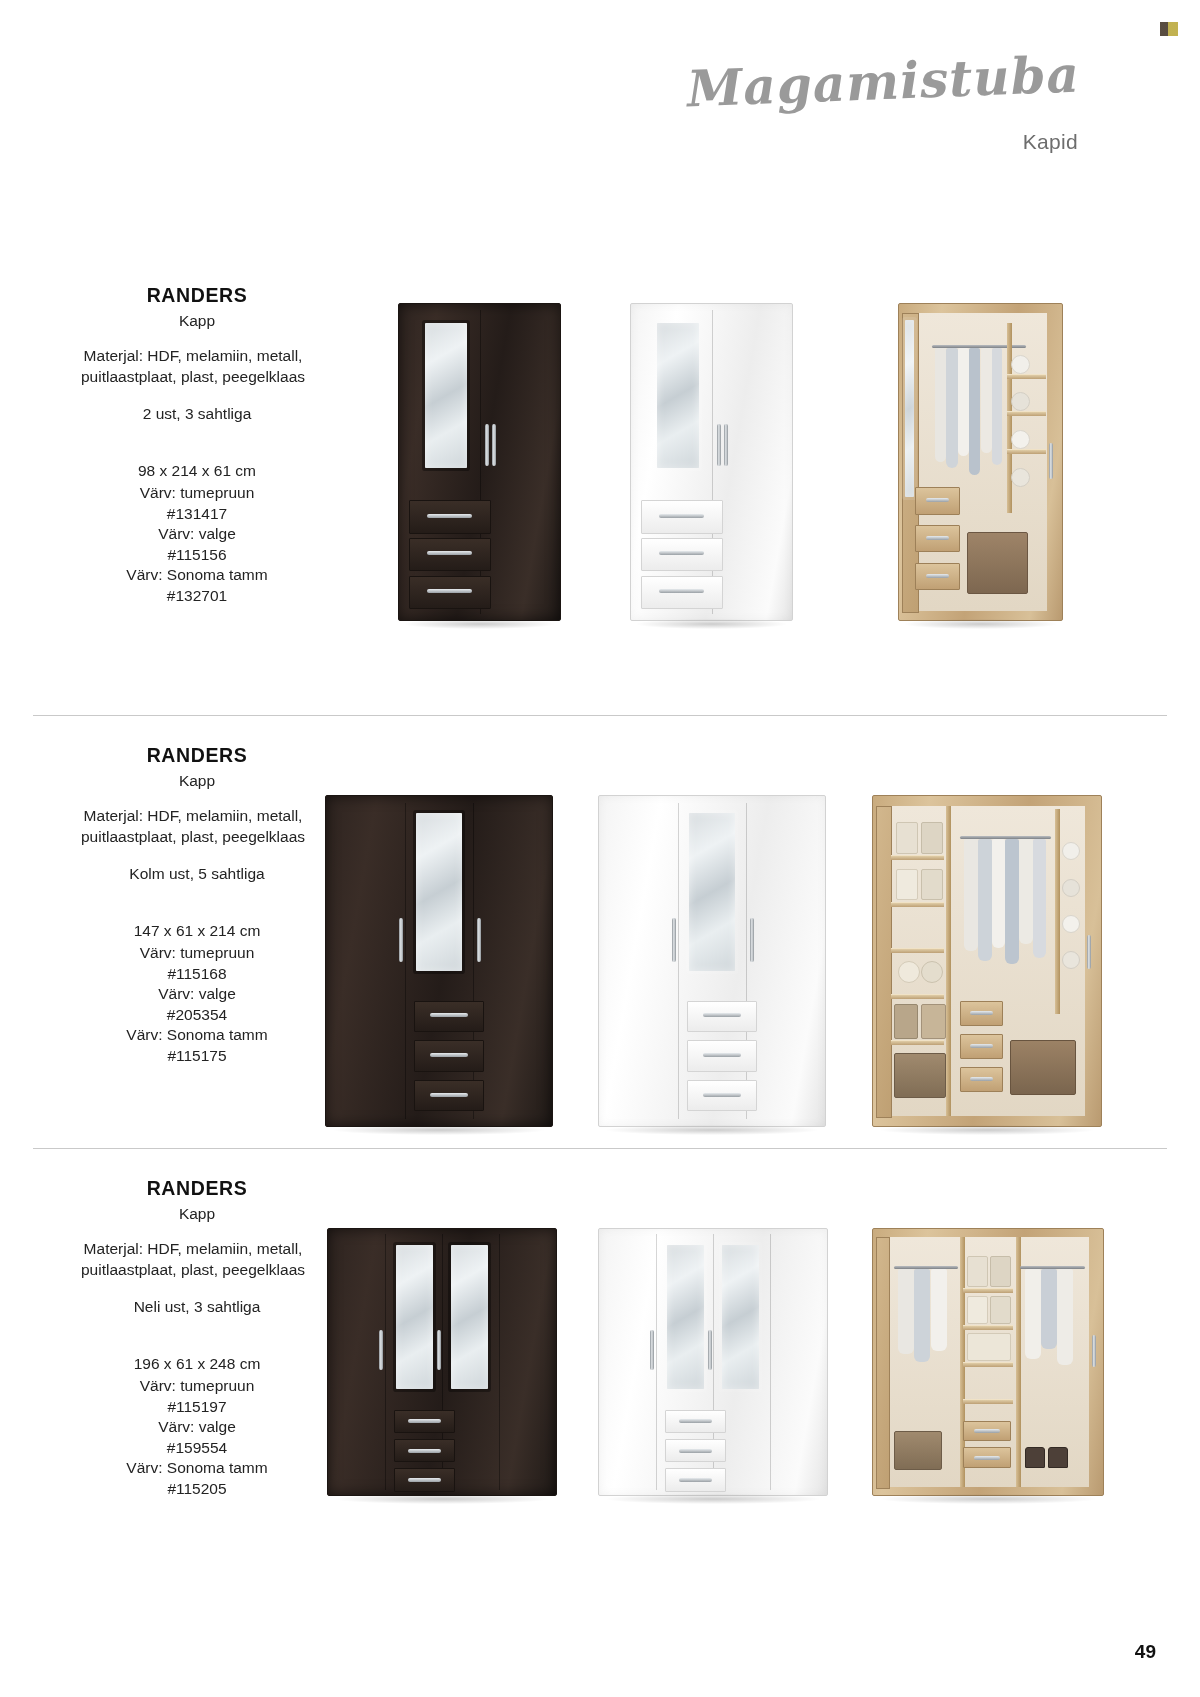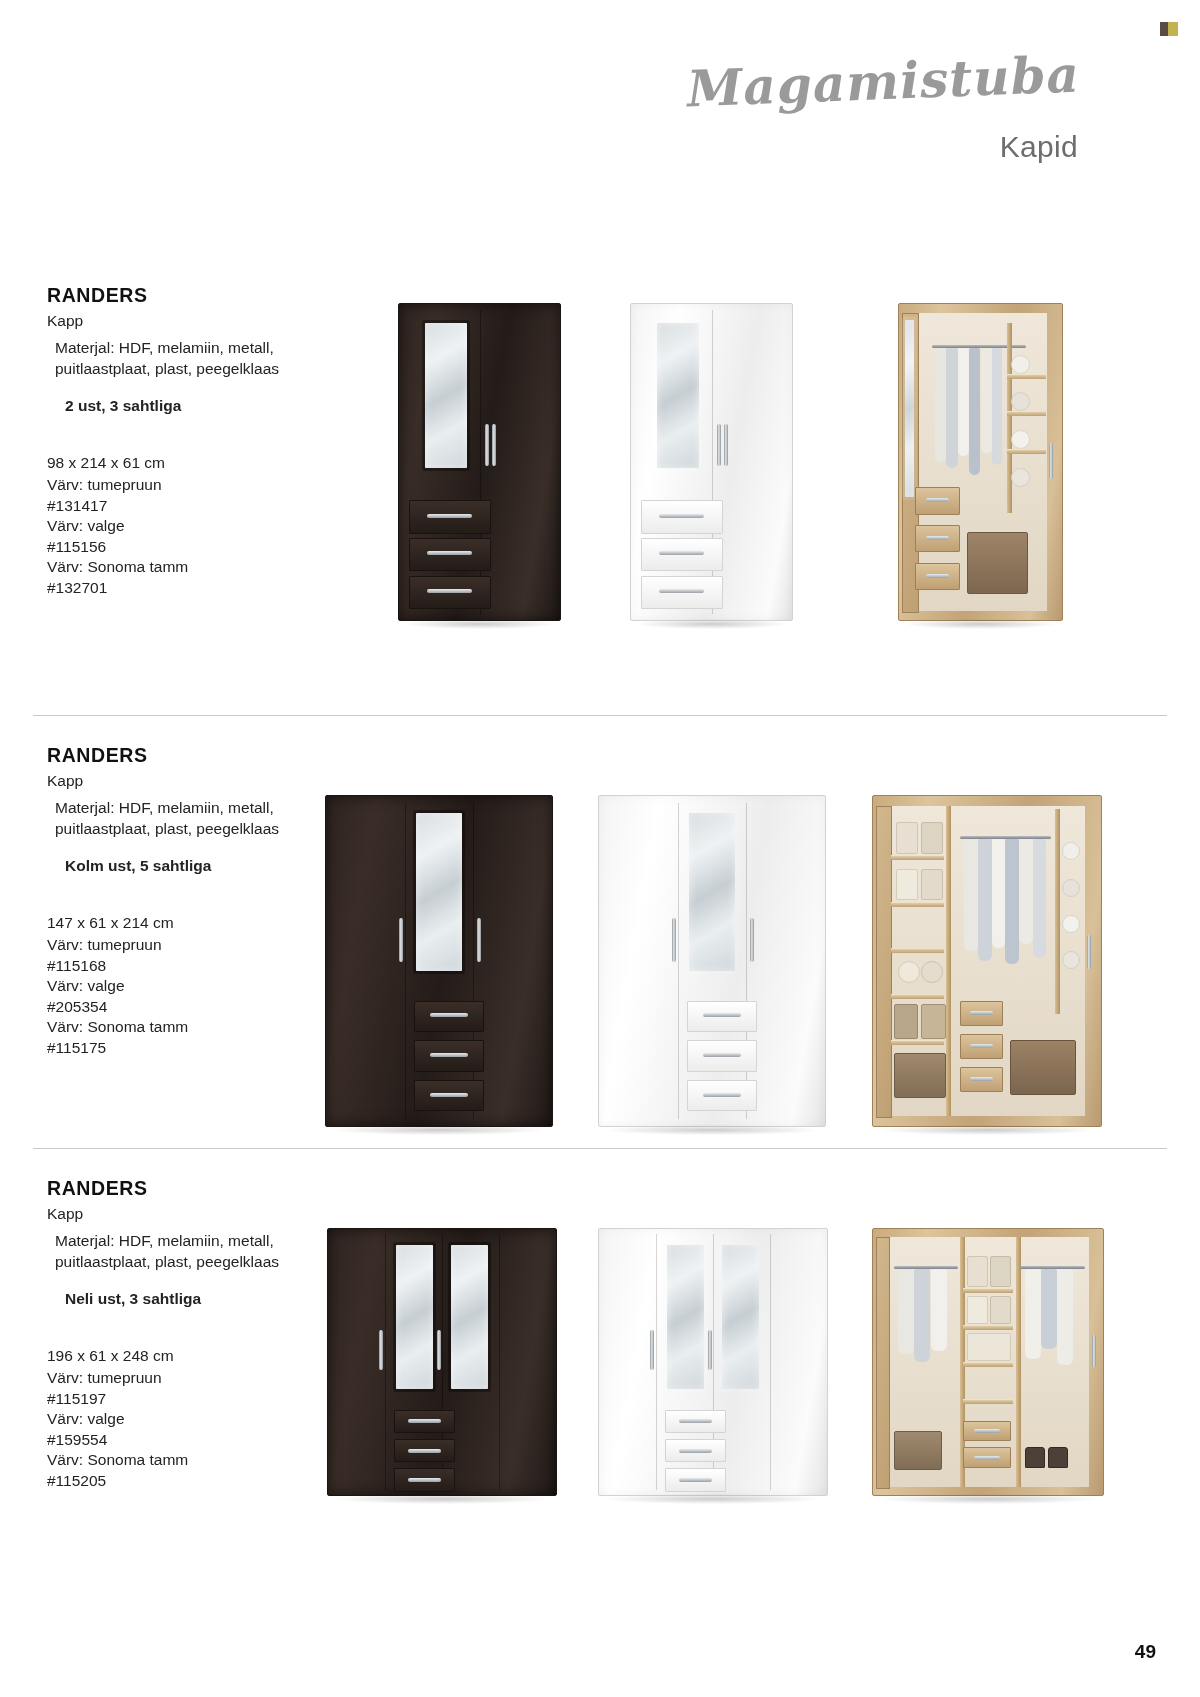--- a/index.html
+++ b/index.html
@@ -43,30 +43,31 @@
     letter-spacing: 1px;
     color: #9a9a9a;
     font-weight: 700;
     transform: rotate(-2.2deg);
     white-space: nowrap;
   }
   .brand-sub {
     position: absolute;
     right: 122px;
     top: 130px;
-    font-size: 30px;
+    font-size: 21px;
     color: #6d6d6d;
     letter-spacing: .3px;
   }
 
   
   .section {
     position: absolute;
     left: 0;
     width: 1200px;
+    text-align: center;
   }
   .divider {
     position: absolute;
     left: 33px;
     width: 1134px;
     height: 1px;
     background: #c9c9c9;
   }
 
   .info-block {
@@ -83,28 +84,27 @@
   }
   .prod-sub {
     font-size: 15.5px;
     color: #232323;
     margin: 0 0 3px 0;
   }
   .prod-mat {
     font-size: 15.5px;
     color: #232323;
     line-height: 20.5px;
-    margin: 8px;
+    margin: 16px;
     max-width: 260px;
   }
   .prod-conf {
     font-size: 15.5px;
     color: #232323;
     margin: 18px;
-    font-weight: bold;
   }
   .spacer-sm { height: 21px; }
   .prod-dims {
     font-size: 15.5px;
     color: #232323;
     margin: 0 0 3px 0;
   }
   .variant-line {
     font-size: 15.5px;
     color: #232323;

